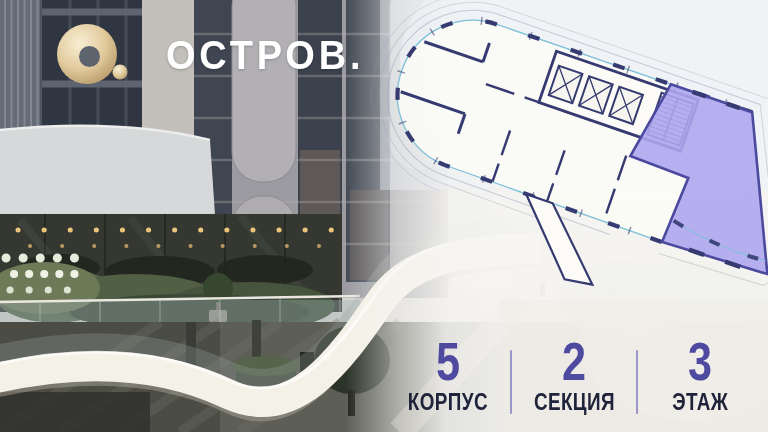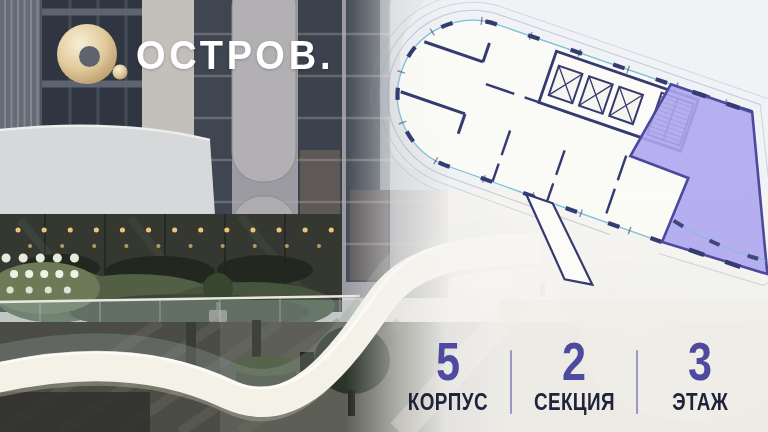--- a/index.html
+++ b/index.html
@@ -3,21 +3,21 @@
 <meta charset="utf-8">
 <style>
   html,body{margin:0;padding:0;background:#2a2a2e;}
   .screen{
     position:relative;width:768px;height:432px;overflow:hidden;
     font-family:"Liberation Sans",sans-serif;background:#dfe0e4;
   }
   svg{display:block;}
   .photo{position:absolute;left:0;top:0;width:768px;height:432px;}
   .plan{position:absolute;left:368px;top:0;width:400px;height:345px;}
-  .logo{position:absolute;left:50px;top:20px;display:flex;align-items:center;gap:6px;}
+  .logo{position:absolute;left:50px;top:20px;display:flex;align-items:center;gap:36px;}
   .logo-text{
     color:#ffffff;font-size:40px;font-weight:600;letter-spacing:4px;
     transform:scaleX(.95);transform-origin:left center;white-space:nowrap;
     text-shadow:0 1px 3px rgba(20,25,40,.25);
   }
   .stats{
     position:absolute;left:386px;top:336px;width:376px;height:88px;
     display:flex;align-items:stretch;
   }
   .stat-col{flex:1;display:flex;flex-direction:column;align-items:center;justify-content:flex-start;}

